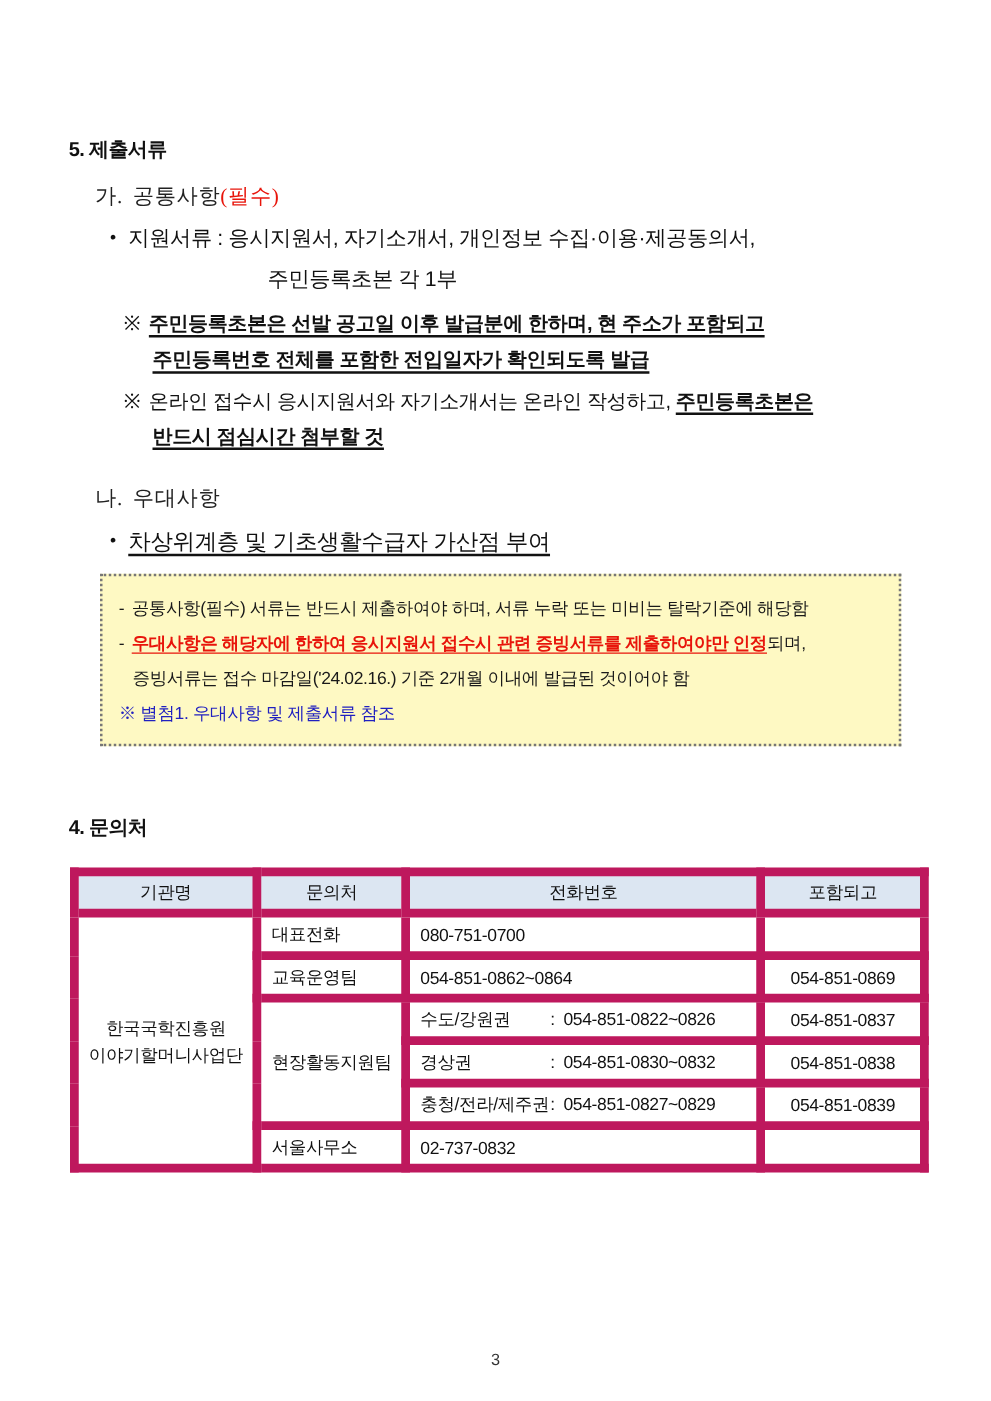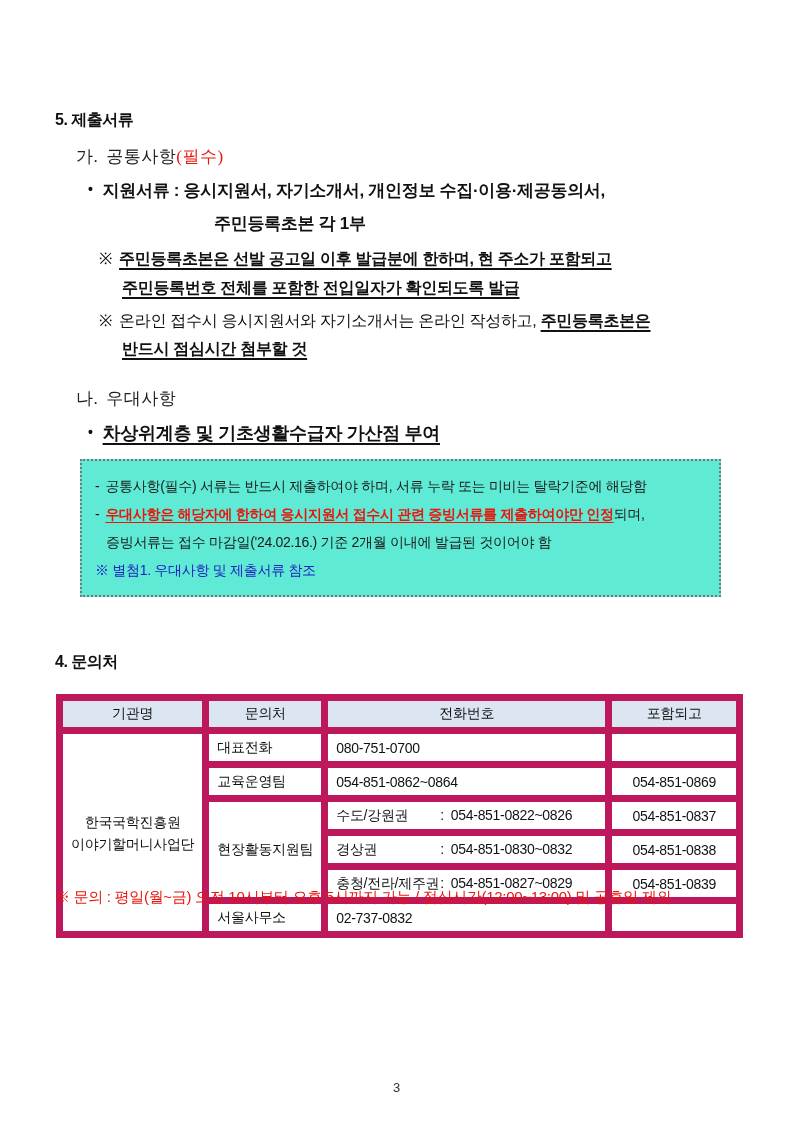--- a/index.html
+++ b/index.html
@@ -29,42 +29,42 @@
     font-size: 17px;
     color: #222;
     letter-spacing: 0.5px;
   }
   .sub-item .req { color: #e8150b; }
   .sub-item .lbl { margin-right: 8px; }
 
   
   .bullet-line {
     font-size: 17px;
-    font-weight: bold;
+    font-weight: normal;
     letter-spacing: -0.3px;
     color: #111;
   }
   .bullet-line .bullet { font-size: 14px; margin-right: 10px; vertical-align: 2px; }
   .bullet-underline { text-decoration: underline; text-underline-offset: 4px; text-decoration-thickness: 1.5px; }
 
   
   .ref-note { font-size: 16px; letter-spacing: -0.3px; color: #111; }
   .ref-note .marker { margin-right: 7px; font-weight: normal; }
   .ref-strong {
     font-weight: bold;
     text-decoration: underline;
     text-underline-offset: 4px;
     text-decoration-thickness: 1.5px;
   }
 
   
   .info-box {
     left: 80px; top: 459px;
     width: 611px; height: 112px;
-    background: #5eead4;
+    background: #fef9c3;
     border: 2px dotted #777;
     padding: 11px 13px;
     white-space: normal;
   }
   .info-box .line { font-size: 14px; line-height: 28px; letter-spacing: -0.3px; white-space: nowrap; }
   .info-box .indent { padding-left: 11px; }
   .info-box .red-strong {
     color: #e8150b;
     font-weight: bold;
     text-decoration: underline;
@@ -219,17 +219,16 @@
         </tr>
         <tr>
           <td class="dept-cell">서울사무소</td>
           <td class="phone-cell">02-737-0832</td>
           <td class="fax-cell"></td>
         </tr>
       </tbody>
     </table>
   </div>
 
-  <div class="abs red-note" style="left:55px; top:888px;">※ 문의 : 평일(월~금) 오전 10시부터 오후 5시까지 가능 / 점심시간(12:00~13:00) 및 공휴일 제외</div>
 
   <div class="abs page-number">3</div>
 
 </div>
 
 </body></html>

